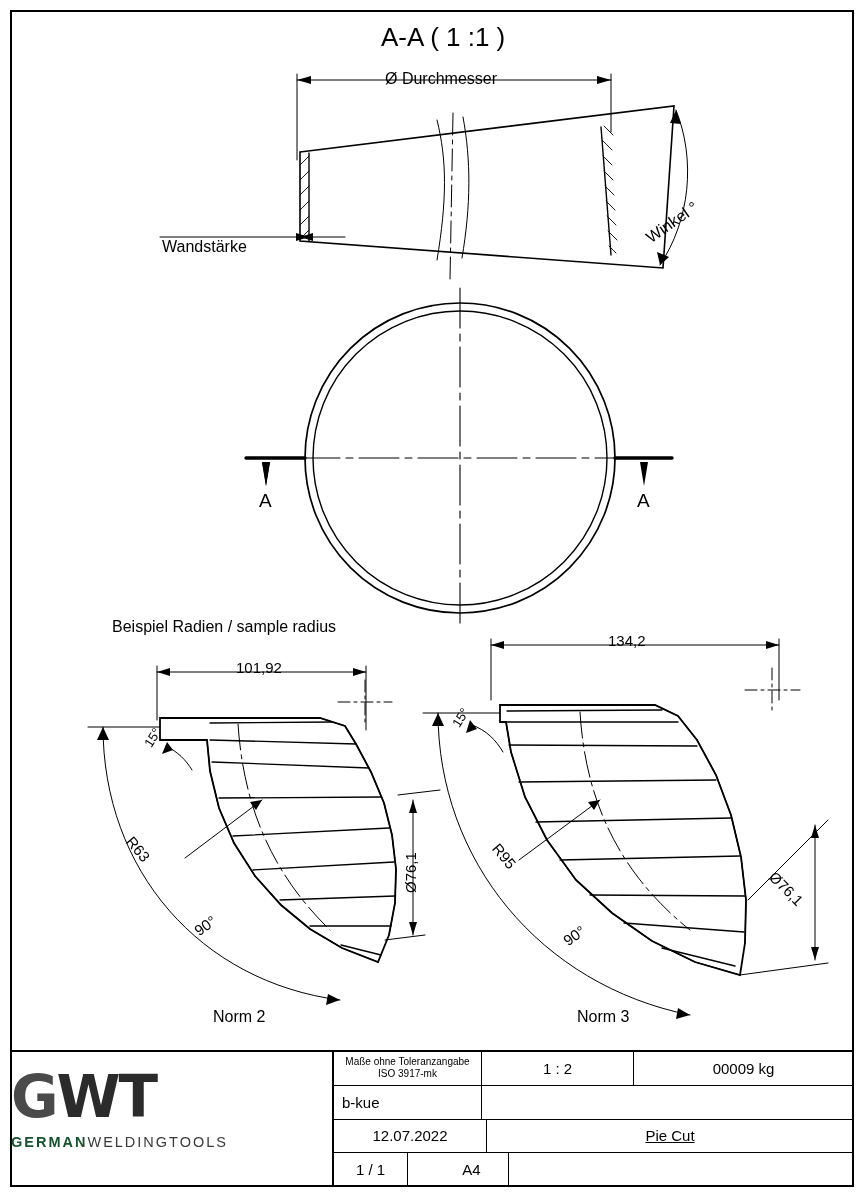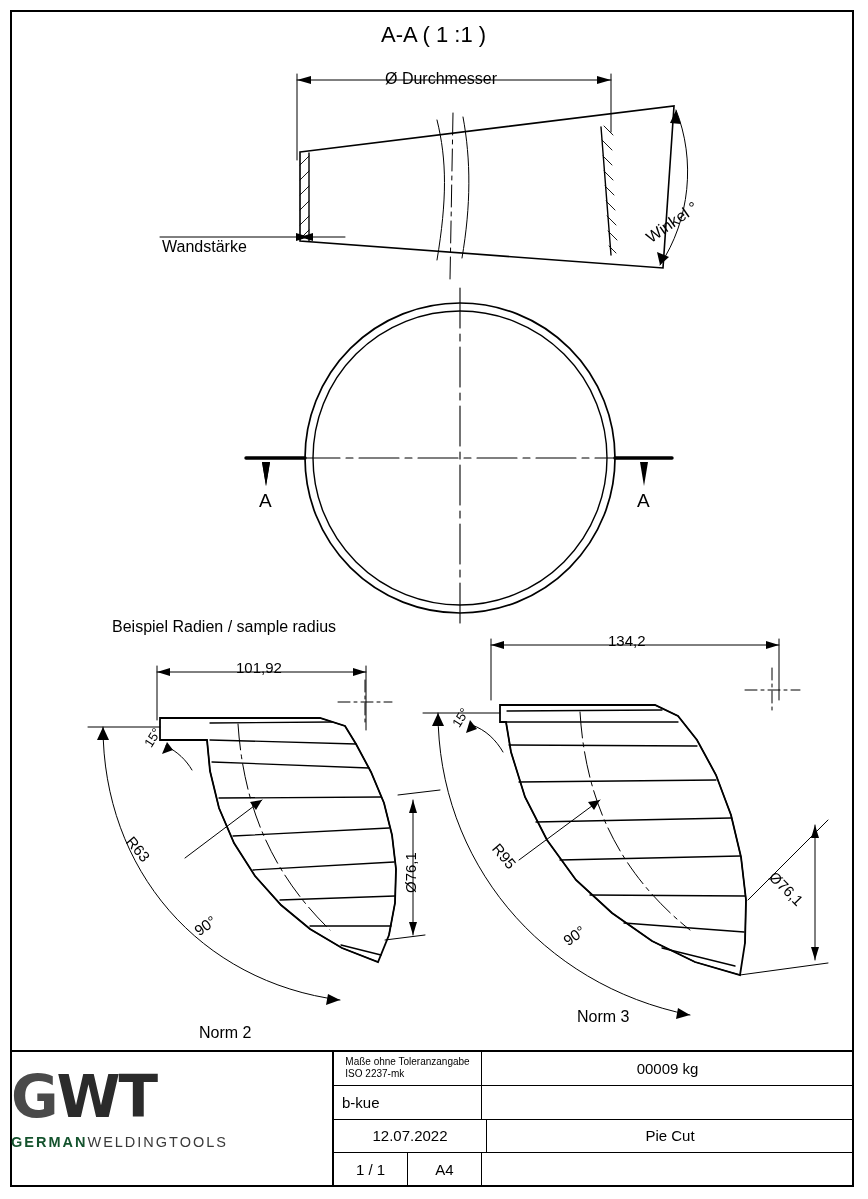--- a/index.html
+++ b/index.html
@@ -33,34 +33,35 @@
     top: 0;
     width: 868px;
     height: 1199px;
   }
   .lbl {
     position: absolute;
     font-family: "Liberation Sans", sans-serif;
     white-space: nowrap;
   }
   .t-title {
-    font-size: 22px;
+    font-size: 26px;
   }
   .t-main {
     font-size: 16px;
   }
   .t-dim {
     font-size: 15px;
   }
   .t-small {
     font-size: 13px;
   }
   .t-tiny {
     font-size: 10px;
     line-height: 1.25;
+    text-align: center;
   }
   .t-bigA {
     font-size: 19px;
   }
   .rot-90 {
     transform: rotate(-90deg);
     transform-origin: left top;
   }
   .rot-n55 {
     transform: rotate(-58deg);
@@ -128,20 +129,21 @@
     display: flex;
     flex-direction: column;
   }
   .tb-row {
     display: flex;
     flex: 1;
     border-bottom: 1.5px solid #000;
   }
   .tb-row.last {
     border-bottom: none;
+    gap: 27px;
   }
   .tb-cell {
     display: flex;
     align-items: center;
     justify-content: center;
     box-sizing: border-box;
     font-size: 15px;
     padding: 0 4px;
     overflow: hidden;
   }
@@ -161,20 +163,21 @@
     width: 148px;
   }
   .c-blank {
     flex: 1;
   }
   .c-date {
     width: 153px;
   }
   .c-desc {
     flex: 1;
+    text-decoration: underline;
   }
   .c-page {
     width: 74px;
   }
   .c-fmt {
     width: 74px;
   }
   .c-rest {
     flex: 1;
   }
@@ -382,21 +385,21 @@
   <div class="lbl t-bigA" style="left:259px; top:490px;">A</div>
   <div class="lbl t-bigA" style="left:637px; top:490px;">A</div>
 
   <div class="lbl t-main" style="left:112px; top:618px;">Beispiel Radien / sample radius</div>
 
   <div class="lbl t-dim" style="left:236px; top:659px;">101,92</div>
   <div class="lbl t-small rot-n55" style="left:141px; top:742px;">15°</div>
   <div class="lbl t-dim rot-50" style="left:136px; top:833px;">R63</div>
   <div class="lbl t-dim rot-35" style="left:191px; top:925px;">90°</div>
   <div class="lbl t-dim rot-90" style="left:402px; top:893px;">Ø76,1</div>
-  <div class="lbl t-main" style="left:199px; top:1008px;margin-top:16px;">Norm 2</div>
+  <div class="lbl t-main" style="left:213px; top:1008px;">Norm 2</div>
 
   <div class="lbl t-dim" style="left:608px; top:632px;">134,2</div>
   <div class="lbl t-small rot-n55" style="left:449px; top:722px;">15°</div>
   <div class="lbl t-dim rot-50" style="left:502px; top:840px;">R95</div>
   <div class="lbl t-dim rot-35" style="left:560px; top:935px;">90°</div>
   <div class="lbl t-dim rot-45" style="left:778px; top:868px;">Ø76,1</div>
   <div class="lbl t-main" style="left:577px; top:1008px;">Norm 3</div>
 
   <div id="titleblock">
     <div id="tb-logo">
@@ -408,23 +411,24 @@
           <b>GERMAN</b><span>WELDINGTOOLS</span>
         </div>
       </div>
     </div>
 
     <div id="tb-right">
       <div class="tb-row">
         <div class="tb-cell c-tol bd-r">
           <div class="t-tiny">
             <div>Maße ohne Toleranzangabe</div>
-            <div>ISO 2237-mk</div>
+            <div>ISO 3917-mk</div>
           </div>
         </div>
+        <div class="tb-cell c-scale bd-r">1 : 2</div>
         <div class="tb-cell c-mass">00009 kg</div>
       </div>
 
       <div class="tb-row">
         <div class="tb-cell c-name bd-r" style="justify-content:flex-start; padding-left:8px;">b-kue</div>
         <div class="tb-cell c-blank"></div>
       </div>
 
       <div class="tb-row">
         <div class="tb-cell c-date bd-r">12.07.2022</div>

